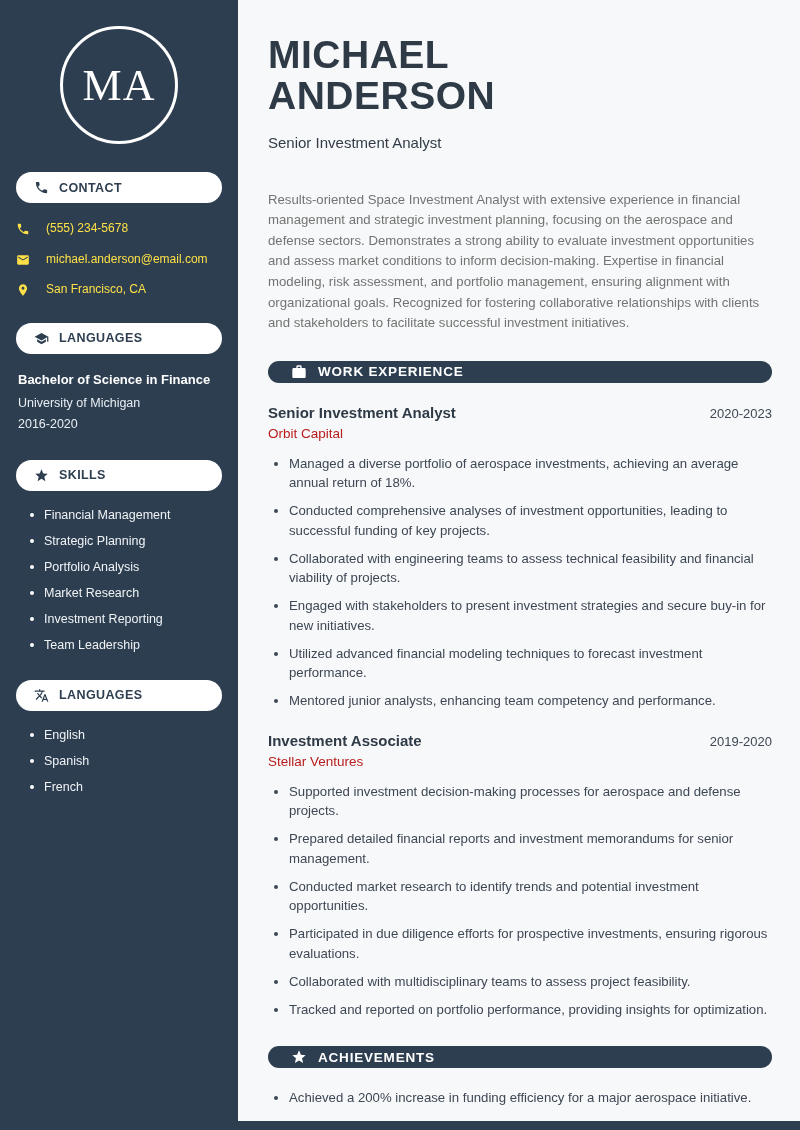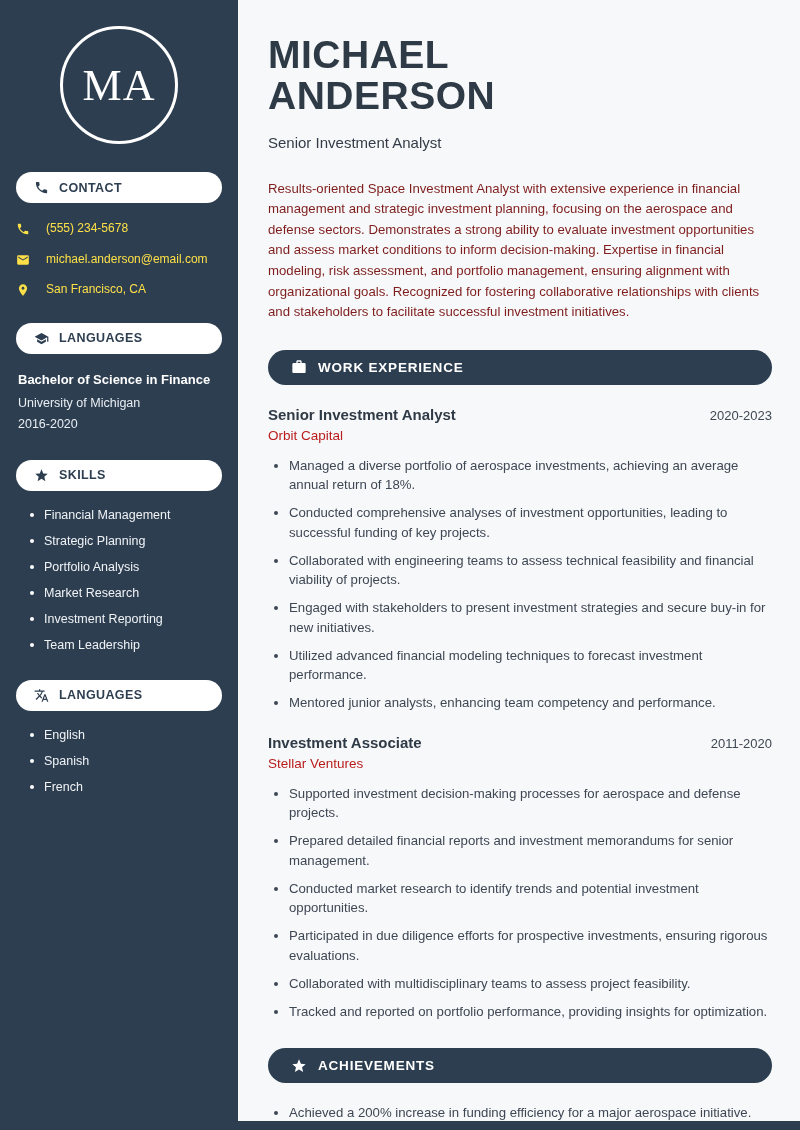--- a/index.html
+++ b/index.html
@@ -26,22 +26,22 @@
   .dot-list { list-style:none; padding:17px 30px 16px; }
   .dot-list li { position:relative; padding-left:14px; font-size:12.5px;
                  margin-bottom:12px; color:#f0f3f6; }
   .dot-list li::before { content:""; position:absolute; left:0; top:5px;
                  width:4px; height:4px; border-radius:50%; background:#ffffff; }
 
   
   .content { flex:1; padding:34px 28px 20px 30px; }
   .name { font-size:39px; font-weight:bold; color:#2f3a47; line-height:1.06; letter-spacing:.5px; }
   .headline { font-size:15px; color:#333c48; margin-top:17px; }
-  .summary { font-size:13.2px; line-height:1.56; color:#7f1d1d; margin-top:28px; }
-  .banner { background:#2d3e50; color:#ffffff; border-radius:18px; height:35px;
+  .summary { font-size:13.2px; line-height:1.56; color:#737373; margin-top:39px; }
+  .banner { background:#2d3e50; color:#ffffff; border-radius:18px; height:22px;
             display:flex; align-items:center; gap:11px; padding:0 23px;
             margin-top:27px; font-weight:bold; font-size:13.5px; letter-spacing:.8px; }
   .banner svg { width:16px; height:16px; flex:none; }
   .job { margin-top:21px; }
   .job-head { display:flex; justify-content:space-between; align-items:baseline; }
   .job-head h3 { font-size:15px; color:#2f3a47; font-weight:bold; }
   .job-dates { font-size:13px; color:#3e4754; }
   .company { font-size:13.5px; color:#b91c1c; margin-top:5px; }
   ul.bullets { margin:13px 0 0; padding-left:21px; }
   ul.bullets li { font-size:13.2px; line-height:1.46; color:#3e4754; margin-bottom:9px; }
@@ -156,21 +156,21 @@
         <li>Collaborated with engineering teams to assess technical feasibility and financial viability of projects.</li>
         <li>Engaged with stakeholders to present investment strategies and secure buy-in for new initiatives.</li>
         <li>Utilized advanced financial modeling techniques to forecast investment performance.</li>
         <li>Mentored junior analysts, enhancing team competency and performance.</li>
       </ul>
     </section>
 
     <section class="job">
       <div class="job-head">
         <h3>Investment Associate</h3>
-        <span class="job-dates">2011-2020</span>
+        <span class="job-dates">2019-2020</span>
       </div>
       <div class="company">Stellar Ventures</div>
       <ul class="bullets">
         <li>Supported investment decision-making processes for aerospace and defense projects.</li>
         <li>Prepared detailed financial reports and investment memorandums for senior management.</li>
         <li>Conducted market research to identify trends and potential investment opportunities.</li>
         <li>Participated in due diligence efforts for prospective investments, ensuring rigorous evaluations.</li>
         <li>Collaborated with multidisciplinary teams to assess project feasibility.</li>
         <li>Tracked and reported on portfolio performance, providing insights for optimization.</li>
       </ul>

